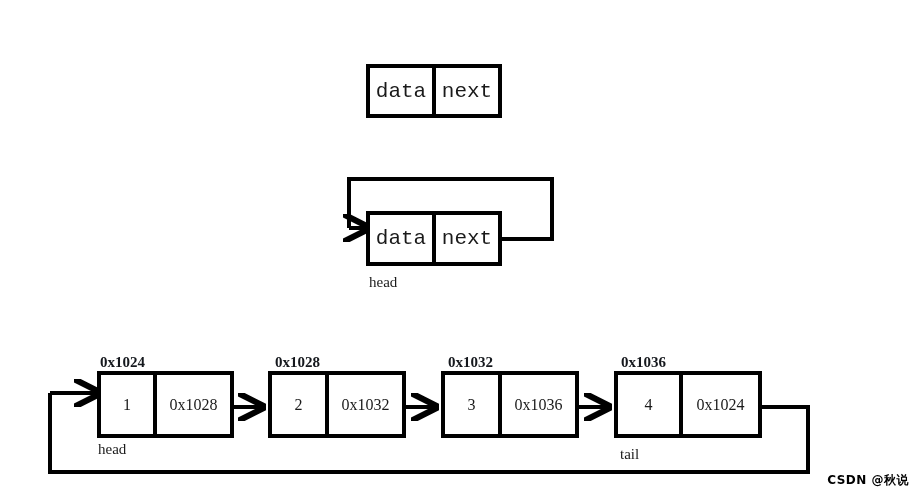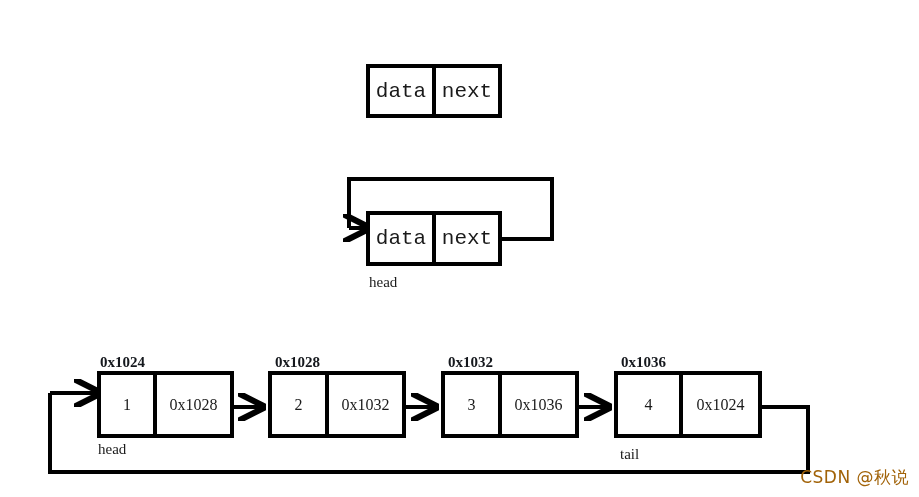--- a/index.html
+++ b/index.html
@@ -50,24 +50,25 @@
   }
   .cell-text.serif {
     font-family: "Liberation Serif", serif;
     font-size: 16px;
   }
   .watermark {
     position: absolute;
     right: 10px;
     bottom: 8px;
     font-family: "DejaVu Sans", sans-serif;
-    font-size: 17px;
-    color: #a16207;
+    font-size: 12px;
+    color: #000000;
     letter-spacing: 0.5px;
     white-space: nowrap;
+    font-weight: bold;
   }
 </style>
 </head>
 <body>
 
 <svg id="canvas" viewBox="0 0 919 497">
   <defs>
     <marker id="arrow" viewBox="0 0 10 10" refX="9" refY="5" markerWidth="7" markerHeight="7" orient="auto-start-reverse">
       <path d="M 0 0 L 10 5 L 0 10" fill="none" stroke="#000000" stroke-width="2.2"></path>
     </marker>

